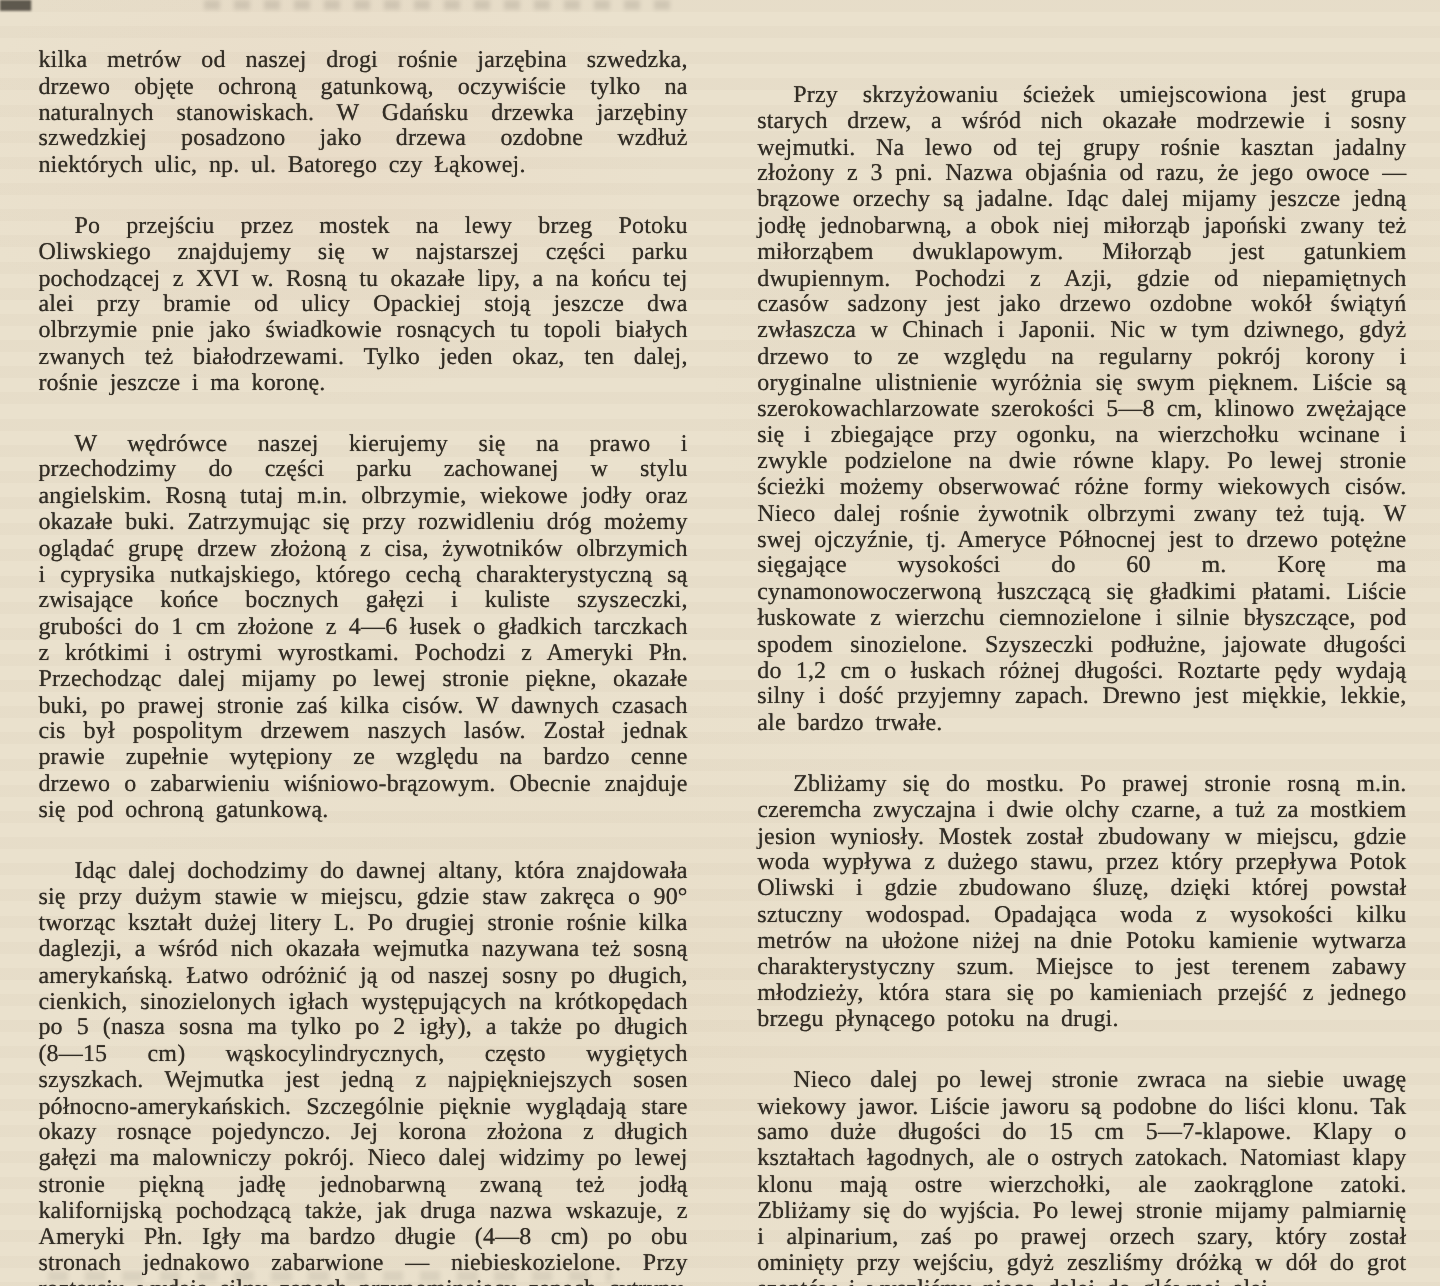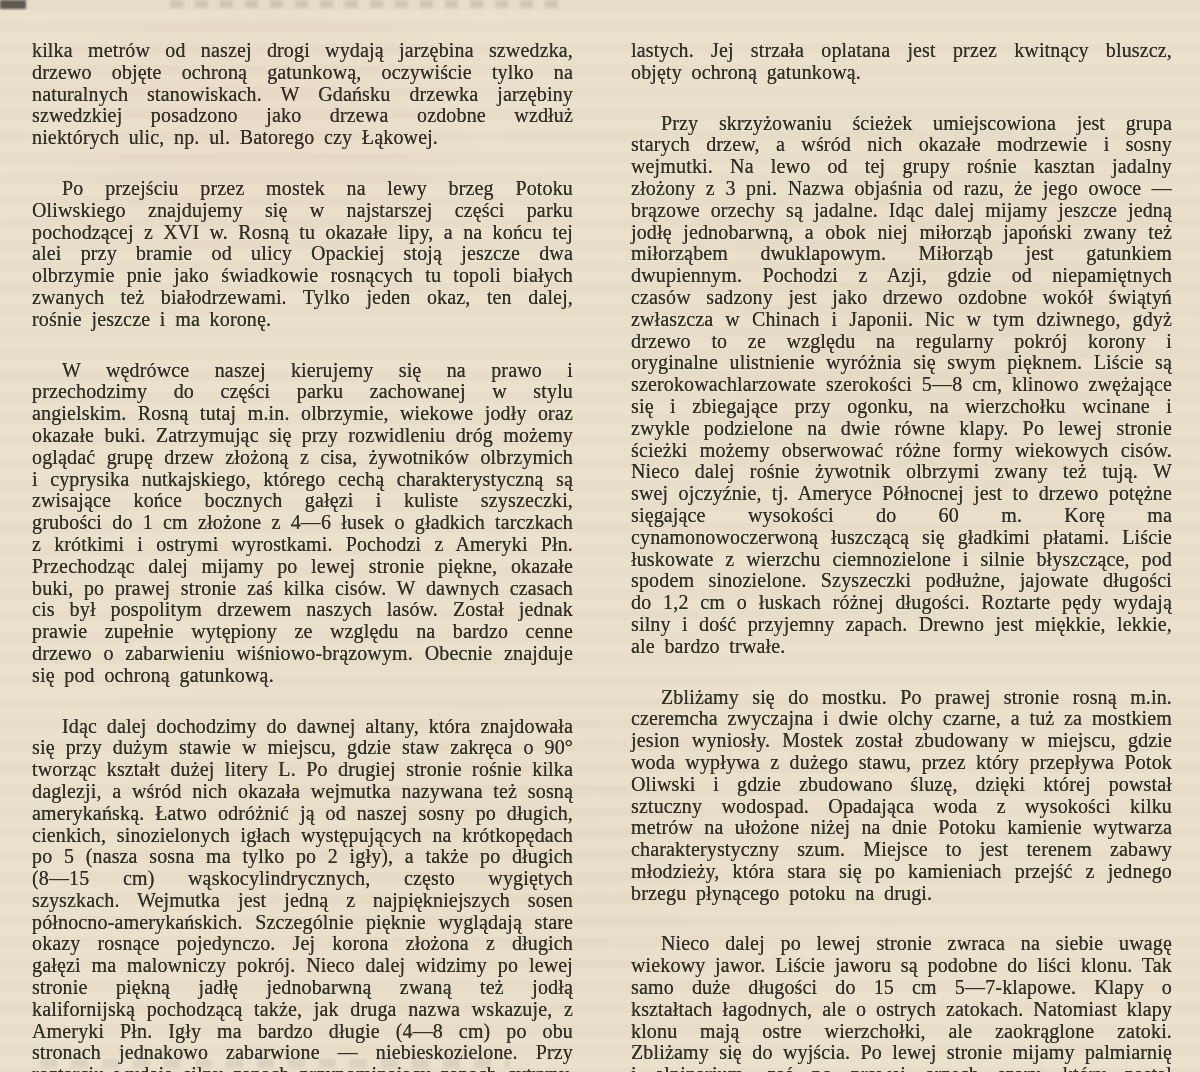--- a/index.html
+++ b/index.html
@@ -82,25 +82,24 @@
 </head>
 <body>
 
 <div class="page">
   <div class="artifact-topleft"></div>
   <div class="artifact-topline"></div>
   <div class="artifact-bottomline"></div>
 
   <div class="columns">
     <div class="column">
-      <p>kilka metrów od naszej drogi wydają jarzębina szwedzka, drzewo objęte ochroną gatunkową, oczywiście tylko na naturalnych stanowiskach. W Gdańsku drzewka jarzębiny szwedzkiej posadzono jako drzewa ozdobne wzdłuż niektórych ulic, np. ul. Batorego czy Łąkowej.</p>
+      <p>kilka metrów od naszej drogi rośnie jarzębina szwedzka, drzewo objęte ochroną gatunkową, oczywiście tylko na naturalnych stanowiskach. W Gdańsku drzewka jarzębiny szwedzkiej posadzono jako drzewa ozdobne wzdłuż niektórych ulic, np. ul. Batorego czy Łąkowej.</p>
       <p class="indented">Po przejściu przez mostek na lewy brzeg Potoku Oliwskiego znajdujemy się w najstarszej części parku pochodzącej z XVI w. Rosną tu okazałe lipy, a na końcu tej alei przy bramie od ulicy Opackiej stoją jeszcze dwa olbrzymie pnie jako świadkowie rosnących tu topoli białych zwanych też białodrzewami. Tylko jeden okaz, ten dalej, rośnie jeszcze i ma koronę.</p>
       <p class="indented">W wędrówce naszej kierujemy się na prawo i przechodzimy do części parku zachowanej w stylu angielskim. Rosną tutaj m.in. olbrzymie, wiekowe jodły oraz okazałe buki. Zatrzymując się przy rozwidleniu dróg możemy oglądać grupę drzew złożoną z cisa, żywotników olbrzymich i cyprysika nutkajskiego, którego cechą charakterystyczną są zwisające końce bocznych gałęzi i kuliste szyszeczki, grubości do 1 cm złożone z 4—6 łusek o gładkich tarczkach z krótkimi i ostrymi wyrostkami. Pochodzi z Ameryki Płn. Przechodząc dalej mijamy po lewej stronie piękne, okazałe buki, po prawej stronie zaś kilka cisów. W dawnych czasach cis był pospolitym drzewem naszych lasów. Został jednak prawie zupełnie wytępiony ze względu na bardzo cenne drzewo o zabarwieniu wiśniowo-brązowym. Obecnie znajduje się pod ochroną gatunkową.</p>
       <p class="indented">Idąc dalej dochodzimy do dawnej altany, która znajdowała się przy dużym stawie w miejscu, gdzie staw zakręca o 90° tworząc kształt dużej litery L. Po drugiej stronie rośnie kilka daglezji, a wśród nich okazała wejmutka nazywana też sosną amerykańską. Łatwo odróżnić ją od naszej sosny po długich, cienkich, sinozielonych igłach występujących na krótkopędach po 5 (nasza sosna ma tylko po 2 igły), a także po długich (8—15 cm) wąskocylindrycznych, często wygiętych szyszkach. Wejmutka jest jedną z najpiękniejszych sosen północno-amerykańskich. Szczególnie pięknie wyglądają stare okazy rosnące pojedynczo. Jej korona złożona z długich gałęzi ma malowniczy pokrój. Nieco dalej widzimy po lewej stronie piękną jadłę jednobarwną zwaną też jodłą kalifornijską pochodzącą także, jak druga nazwa wskazuje, z Ameryki Płn. Igły ma bardzo długie (4—8 cm) po obu stronach jednakowo zabarwione — niebieskozielone. Przy roztarciu wydają silny zapach przypominający zapach cytryny. Należy do najpiękniejszych drzew ig-</p>
     </div>
     <div class="column">
-      <p>lastych. Jej strzała oplatana jest przez kwitnący bluszcz, objęty ochroną gatunkową.</p>
       <p class="indented">Przy skrzyżowaniu ścieżek umiejscowiona jest grupa starych drzew, a wśród nich okazałe modrzewie i sosny wejmutki. Na lewo od tej grupy rośnie kasztan jadalny złożony z 3 pni. Nazwa objaśnia od razu, że jego owoce — brązowe orzechy są jadalne. Idąc dalej mijamy jeszcze jedną jodłę jednobarwną, a obok niej miłorząb japoński zwany też miłorząbem dwuklapowym. Miłorząb jest gatunkiem dwupiennym. Pochodzi z Azji, gdzie od niepamiętnych czasów sadzony jest jako drzewo ozdobne wokół świątyń zwłaszcza w Chinach i Japonii. Nic w tym dziwnego, gdyż drzewo to ze względu na regularny pokrój korony i oryginalne ulistnienie wyróżnia się swym pięknem. Liście są szerokowachlarzowate szerokości 5—8 cm, klinowo zwężające się i zbiegające przy ogonku, na wierzchołku wcinane i zwykle podzielone na dwie równe klapy. Po lewej stronie ścieżki możemy obserwować różne formy wiekowych cisów. Nieco dalej rośnie żywotnik olbrzymi zwany też tują. W swej ojczyźnie, tj. Ameryce Północnej jest to drzewo potężne sięgające wysokości do 60 m. Korę ma cynamonowoczerwoną łuszczącą się gładkimi płatami. Liście łuskowate z wierzchu ciemnozielone i silnie błyszczące, pod spodem sinozielone. Szyszeczki podłużne, jajowate długości do 1,2 cm o łuskach różnej długości. Roztarte pędy wydają silny i dość przyjemny zapach. Drewno jest miękkie, lekkie, ale bardzo trwałe.</p>
       <p class="indented">Zbliżamy się do mostku. Po prawej stronie rosną m.in. czeremcha zwyczajna i dwie olchy czarne, a tuż za mostkiem jesion wyniosły. Mostek został zbudowany w miejscu, gdzie woda wypływa z dużego stawu, przez który przepływa Potok Oliwski i gdzie zbudowano śluzę, dzięki której powstał sztuczny wodospad. Opadająca woda z wysokości kilku metrów na ułożone niżej na dnie Potoku kamienie wytwarza charakterystyczny szum. Miejsce to jest terenem zabawy młodzieży, która stara się po kamieniach przejść z jednego brzegu płynącego potoku na drugi.</p>
       <p class="indented">Nieco dalej po lewej stronie zwraca na siebie uwagę wiekowy jawor. Liście jaworu są podobne do liści klonu. Tak samo duże długości do 15 cm 5—7-klapowe. Klapy o kształtach łagodnych, ale o ostrych zatokach. Natomiast klapy klonu mają ostre wierzchołki, ale zaokrąglone zatoki. Zbliżamy się do wyjścia. Po lewej stronie mijamy palmiarnię i alpinarium, zaś po prawej orzech szary, który został ominięty przy wejściu, gdyż zeszliśmy dróżką w dół do grot szeptów i wyszliśmy nieco dalej do głównej alei.</p>
     </div>
   </div>
 </div>
 
 </body></html>

